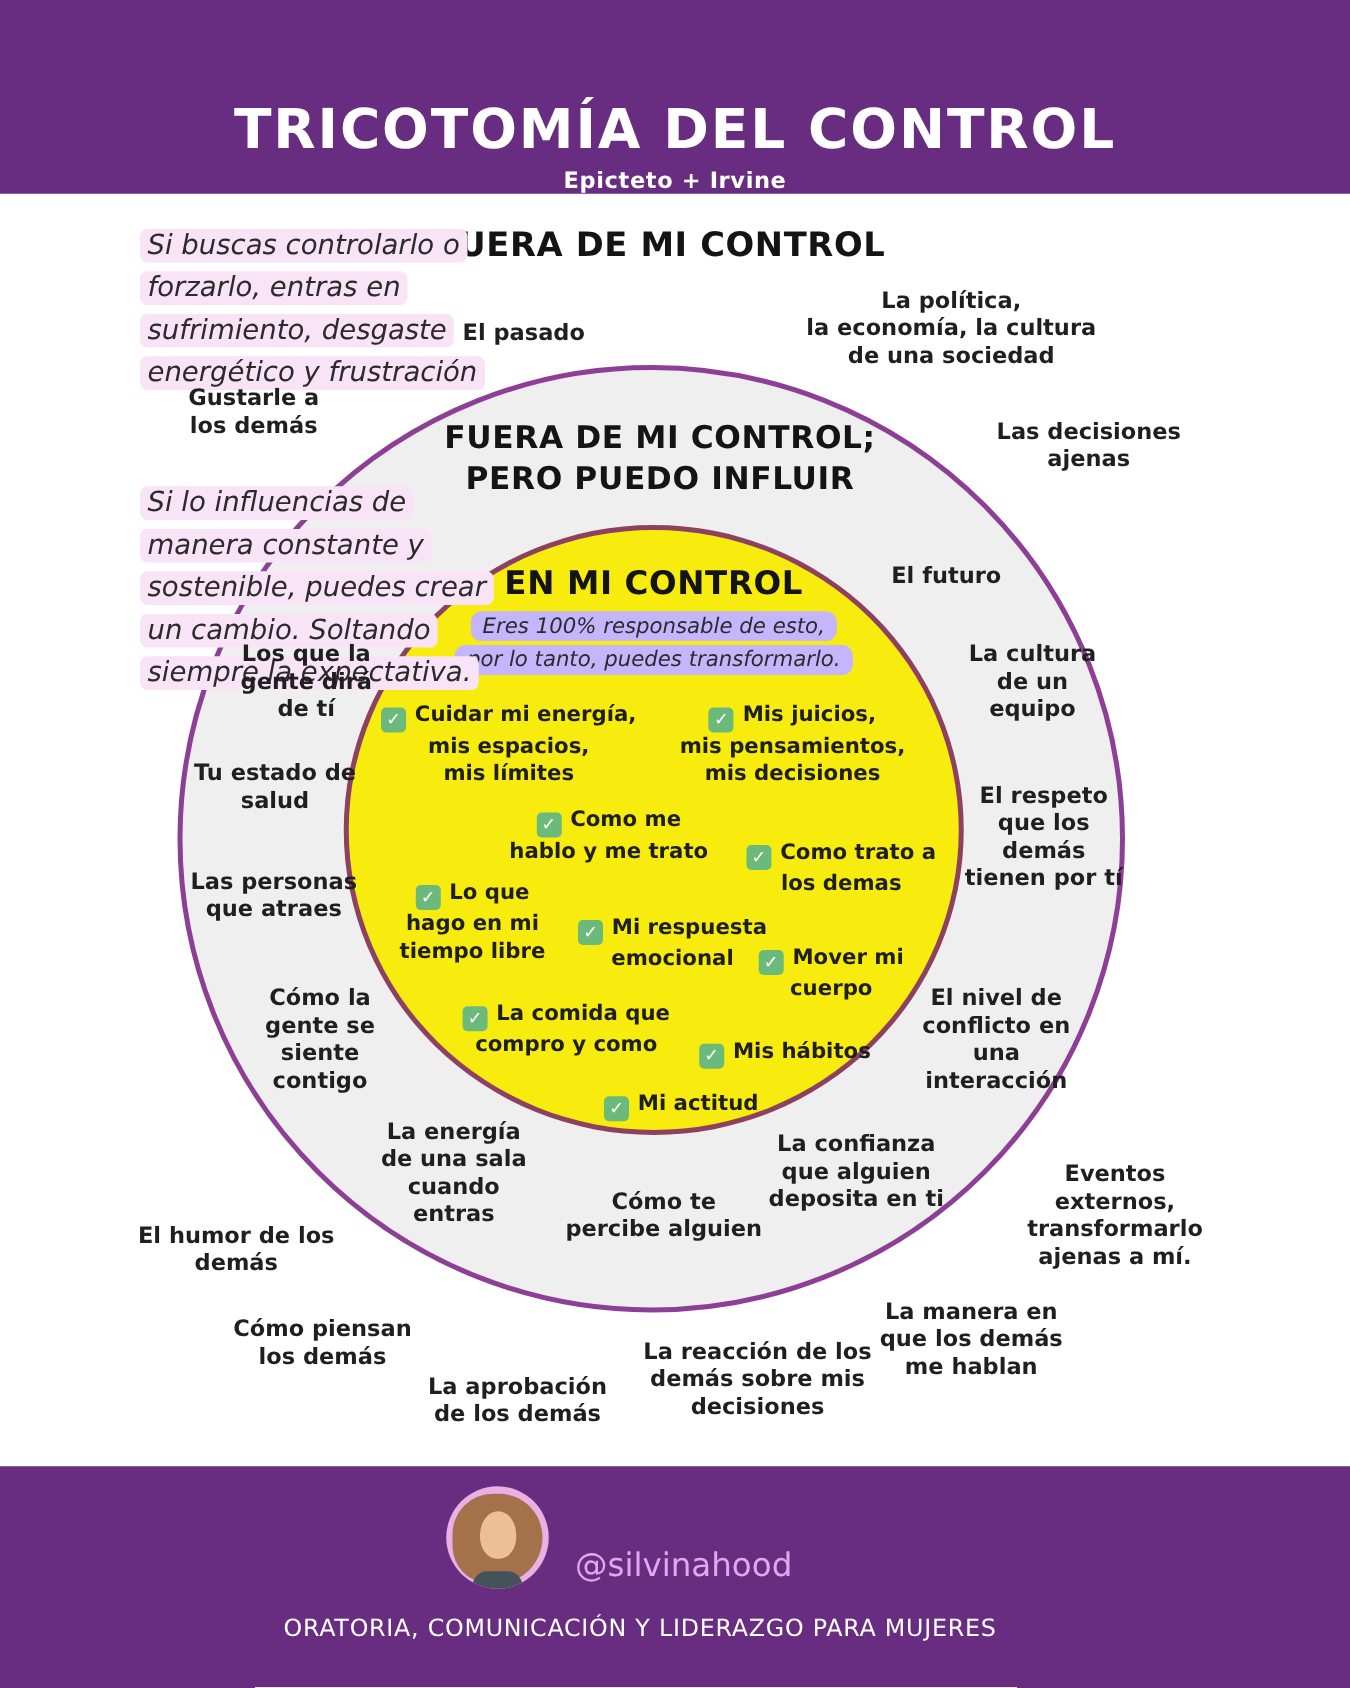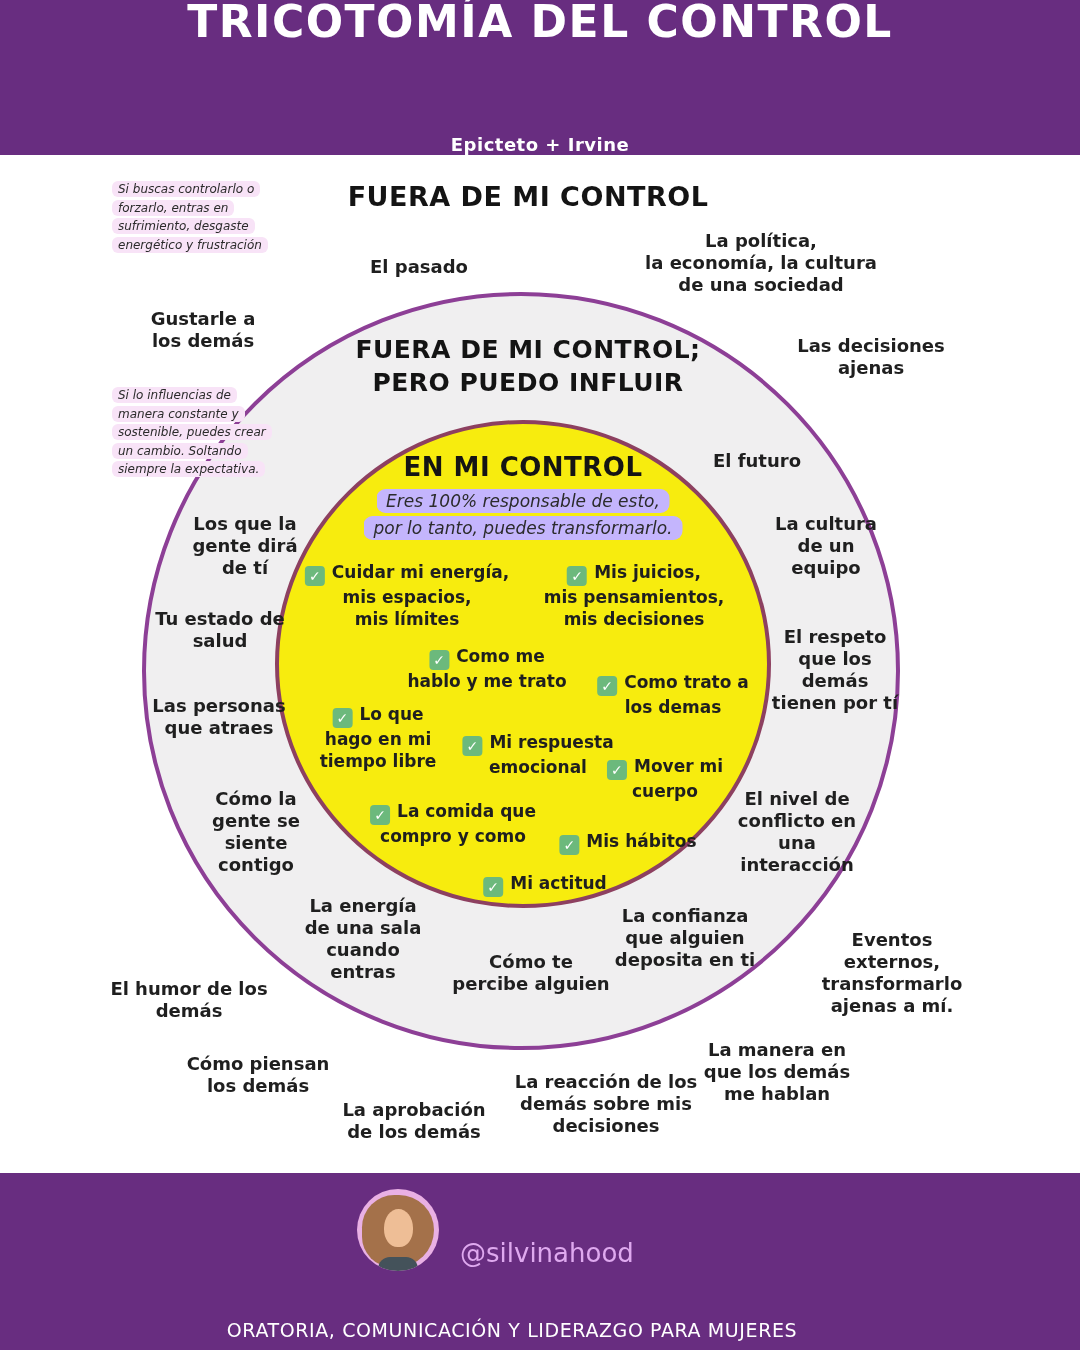--- a/index.html
+++ b/index.html
@@ -1,39 +1,39 @@
 <!DOCTYPE html>
 <html><head>
 <meta charset="utf-8">
 <style>
   html,body{margin:0;padding:0;background:#fff;}
   .page{position:relative;width:1080px;height:1350px;overflow:hidden;background:#ffffff;
         font-family:"DejaVu Sans","Liberation Sans",sans-serif;color:#1f1f1f;}
 
   
   .hdr{position:absolute;left:0;top:0;width:1080px;height:155px;background:#682d80;
-       display:flex;flex-direction:column;align-items:center;justify-content:space-between;gap:8px;}
+       display:flex;flex-direction:column;align-items:center;justify-content:flex-end;gap:8px;}
   .hdr-title{color:#fff;font-size:44px;font-weight:bold;letter-spacing:1.5px;line-height:1;}
   .hdr-sub{color:#fff;font-size:18px;font-weight:bold;letter-spacing:.5px;}
 
   
   .circle{position:absolute;border-radius:50%;box-sizing:border-box;}
   .outer-circle{left:142px;top:292px;width:758px;height:758px;background:#f0eff0;border:4px solid #8d3f96;}
   .inner-circle{left:275px;top:420px;width:496px;height:488px;background:#f7ec0e;border:4px solid #8d4060;}
 
   
   .lbl{position:absolute;transform:translateX(-50%);text-align:center;font-weight:bold;
        white-space:pre-line;line-height:1.22;font-size:18px;color:#1f1f1f;}
   .hd{position:absolute;transform:translateX(-50%);text-align:center;font-weight:bold;
       white-space:pre-line;color:#141414;}
   .hd-outer{left:528px;top:181px;font-size:27px;letter-spacing:.5px;}
   .hd-mid{left:528px;top:334px;font-size:25px;line-height:1.3;letter-spacing:.5px;}
   .hd-in{left:523px;top:452px;font-size:26px;letter-spacing:.5px;}
 
-  .note{position:absolute;font-style:italic;font-size:12px;line-height:1.55;white-space:pre-line;color:#2b2b2b;}
+  .note{position:absolute;font-style:italic;font-size:22px;line-height:1.55;white-space:pre-line;color:#2b2b2b;}
   .note .hl{background:#f8e3f7;border-radius:6px;padding:1px 6px;-webkit-box-decoration-break:clone;box-decoration-break:clone;}
   .n1{left:112px;top:180px;}
   .n2{left:112px;top:386px;}
 
   .in-note{position:absolute;left:523px;top:488px;transform:translateX(-50%);text-align:center;
            font-style:italic;font-size:17px;line-height:1.6;white-space:pre-line;color:#2b2b2b;}
   .in-note .hl{background:#c4b5fd;border-radius:9px;padding:2px 10px;-webkit-box-decoration-break:clone;box-decoration-break:clone;}
 
   
   .in{font-size:17px;line-height:1.3;}
@@ -61,21 +61,21 @@
           background:#e9b0e4;overflow:hidden;}
   .avatar .hair{position:absolute;left:5px;top:6px;width:72px;height:72px;background:#a4714a;
           border-radius:48% 52% 55% 45%;}
   .avatar .face{position:absolute;left:27px;top:20px;width:29px;height:38px;background:#eebe96;
           border-radius:50% 50% 46% 46%;}
   .avatar .body{position:absolute;left:21px;bottom:-8px;width:40px;height:22px;background:#44525a;
           border-radius:12px 12px 0 0;}
   .ftr-name{position:absolute;left:460px;top:1201px;color:#fff;font-size:27px;font-weight:bold;letter-spacing:.5px;}
   .ftr-handle{position:absolute;left:460px;top:1238px;color:#dfa9ef;font-size:26px;}
   .ftr-tag{position:absolute;left:512px;top:1292px;transform:translateX(-50%);color:#fff;
-           font-size:19px;letter-spacing:.6px;white-space:nowrap;margin-top:27px;}
+           font-size:19px;letter-spacing:.6px;white-space:nowrap;}
 </style>
 </head>
 <body>
 
 <div class="page">
 
   <div class="hdr">
     <div class="hdr-title">TRICOTOMÍA DEL CONTROL</div>
     <div class="hdr-sub">Epicteto + Irvine</div>
   </div>

